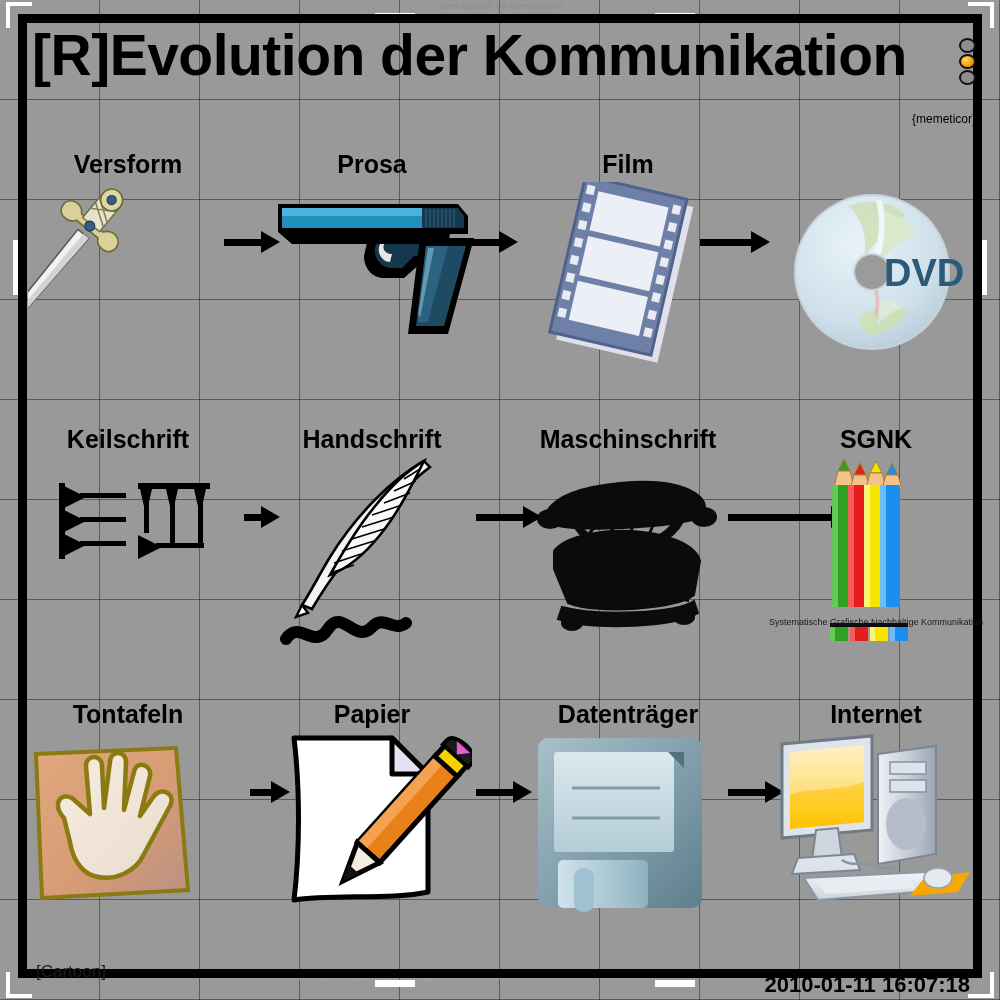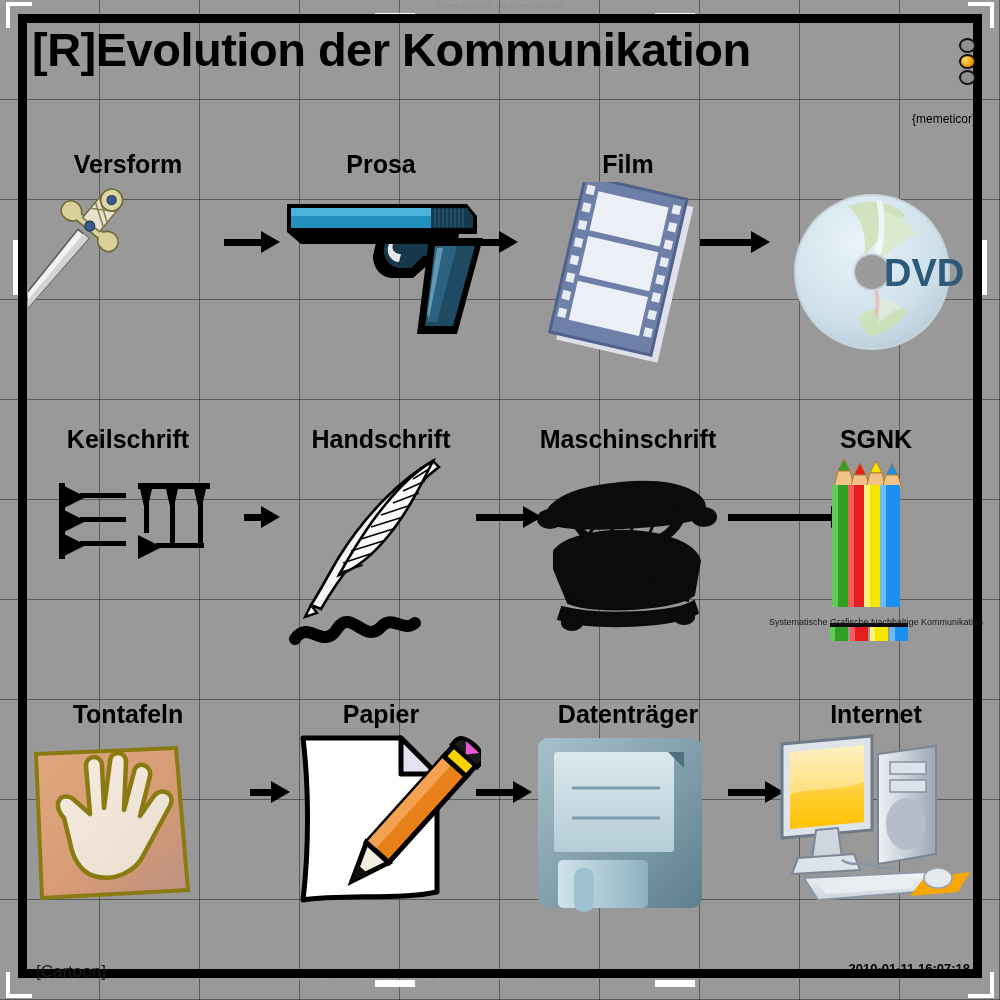--- a/index.html
+++ b/index.html
@@ -32,41 +32,41 @@
   .tick.l1{left:13px;top:240px;width:7px;height:55px;}
   .tick.r1{right:13px;top:240px;width:7px;height:55px;}
 
   
   .micro-top{position:absolute;left:0;top:1px;width:1000px;text-align:center;
              font-size:9px;color:#8d8d8d;letter-spacing:.3px;}
   .micro-bottom{position:absolute;left:0;bottom:18px;width:828px;text-align:center;
              font-size:10px;color:#a9a9a9;letter-spacing:.2px;}
 
   
-  .title{position:absolute;left:32px;top:22px;font-size:47px;font-weight:bold;color:#000;
+  .title{position:absolute;left:32px;top:22px;font-size:57px;font-weight:bold;color:#000;
          letter-spacing:-.5px;white-space:nowrap;}
 
   
   .traffic{position:absolute;right:22px;top:38px;width:22px;height:48px;}
   .lamp{width:17px;height:15px;border-radius:50%;border:2px solid #111;margin:0 auto 1px;
         background:#8e8e8e;box-sizing:border-box;}
   .lamp.on{background:radial-gradient(circle at 35% 35%,#ffd86a 0%,#f4a109 55%,#c97d02 100%);}
 
   .memeticor{position:absolute;right:24px;top:112px;font-size:12px;color:#000000;}
   .cartoon{position:absolute;left:36px;bottom:18px;font-size:17px;color:#1b1b1b;}
-  .stamp{position:absolute;right:30px;bottom:24px;font-size:13px;font-weight:bold;color:#000;}
+  .stamp{position:absolute;right:30px;bottom:2px;font-size:22px;font-weight:bold;color:#000;}
 
   
   .row{position:absolute;left:28px;width:988px;height:225px;}
   .row.r1{top:150px;}
   .row.r2{top:425px;}
   .row.r3{top:700px;}
 
   .cell{position:absolute;width:200px;height:225px;}
-  .c0{left:0px;} .c1{left:253px;} .c2{left:500px;} .c3{left:748px;}
+  .c0{left:0px;} .c1{left:244px;} .c2{left:500px;} .c3{left:748px;}
 
   .cap{position:absolute;left:0;top:0;width:200px;text-align:center;
        font-size:25px;font-weight:bold;color:#000;white-space:nowrap;}
   .art{position:absolute;left:0;top:32px;width:200px;height:190px;}
 
   .sub{position:absolute;left:-40px;top:192px;width:280px;text-align:center;
        font-size:9px;color:#1a1a1a;white-space:nowrap;}
 
   
   .arrow{position:absolute;height:12px;}

